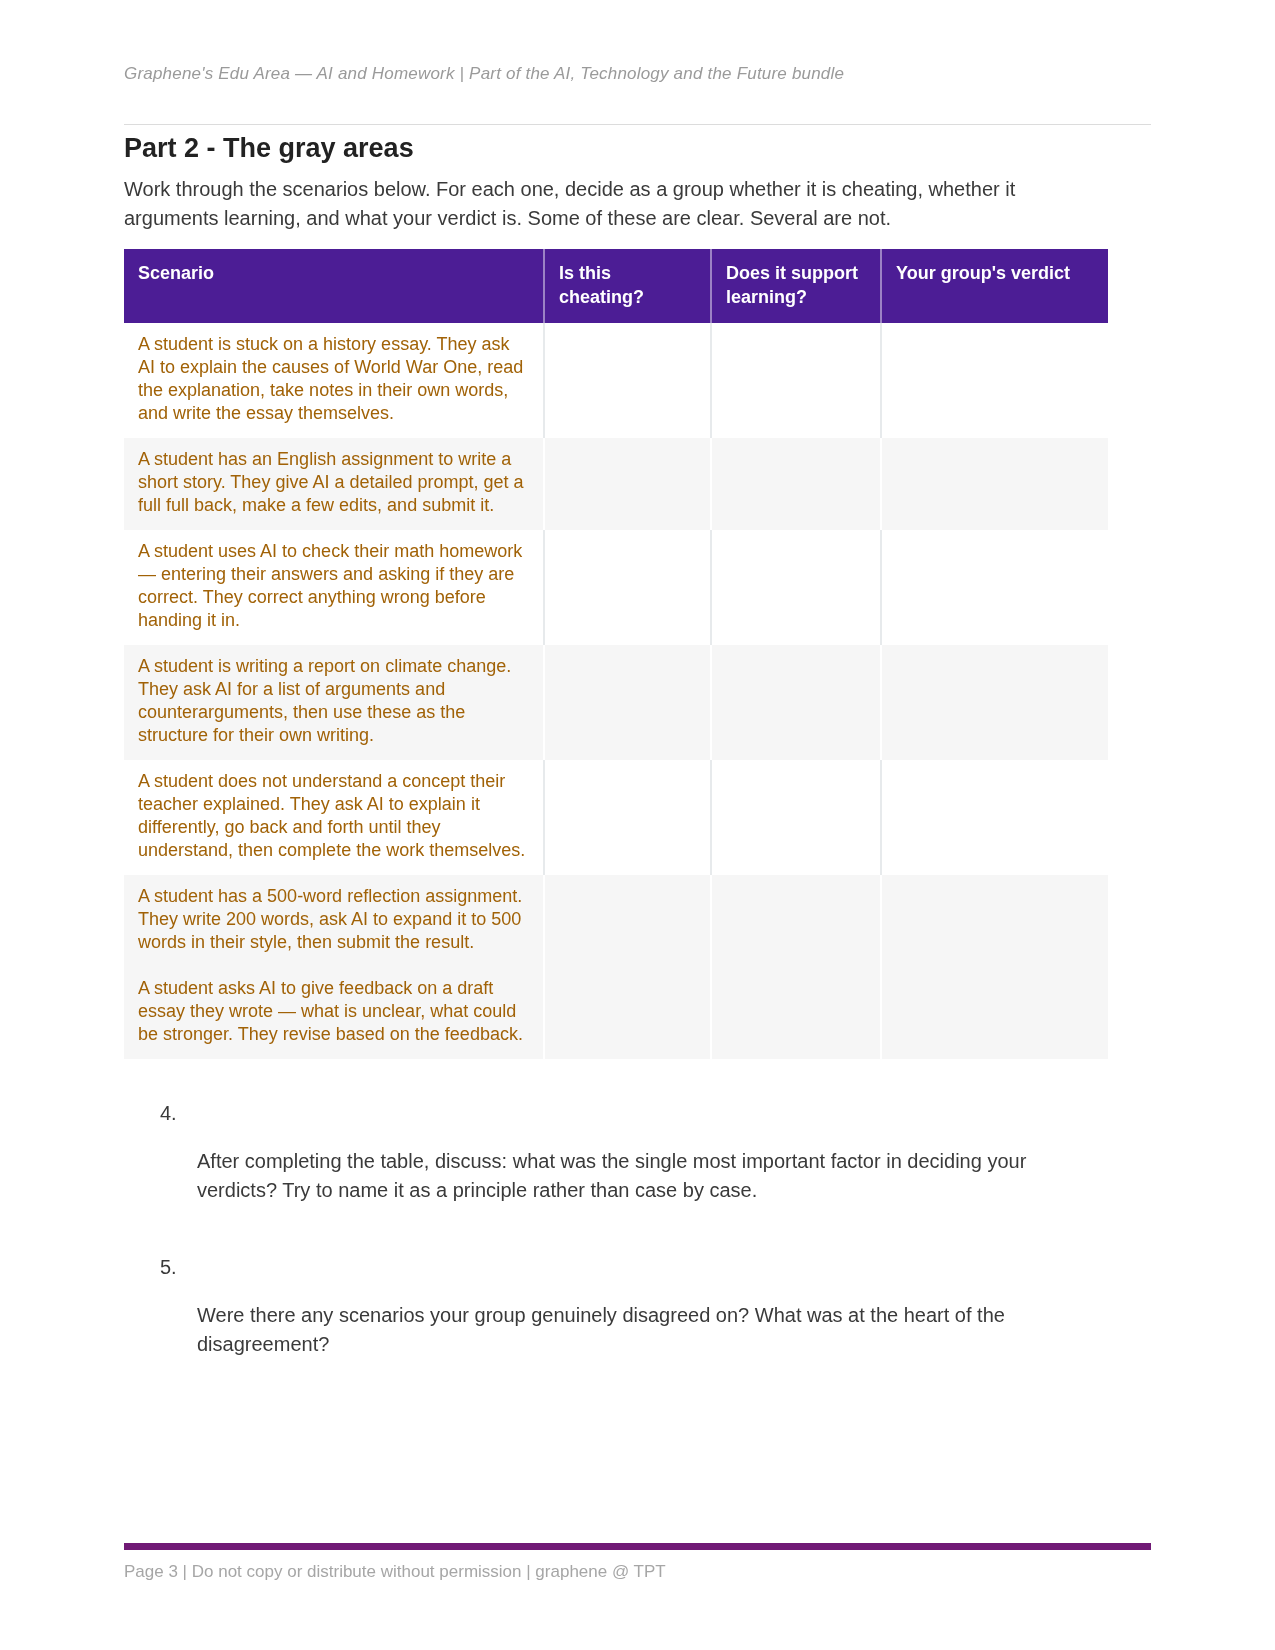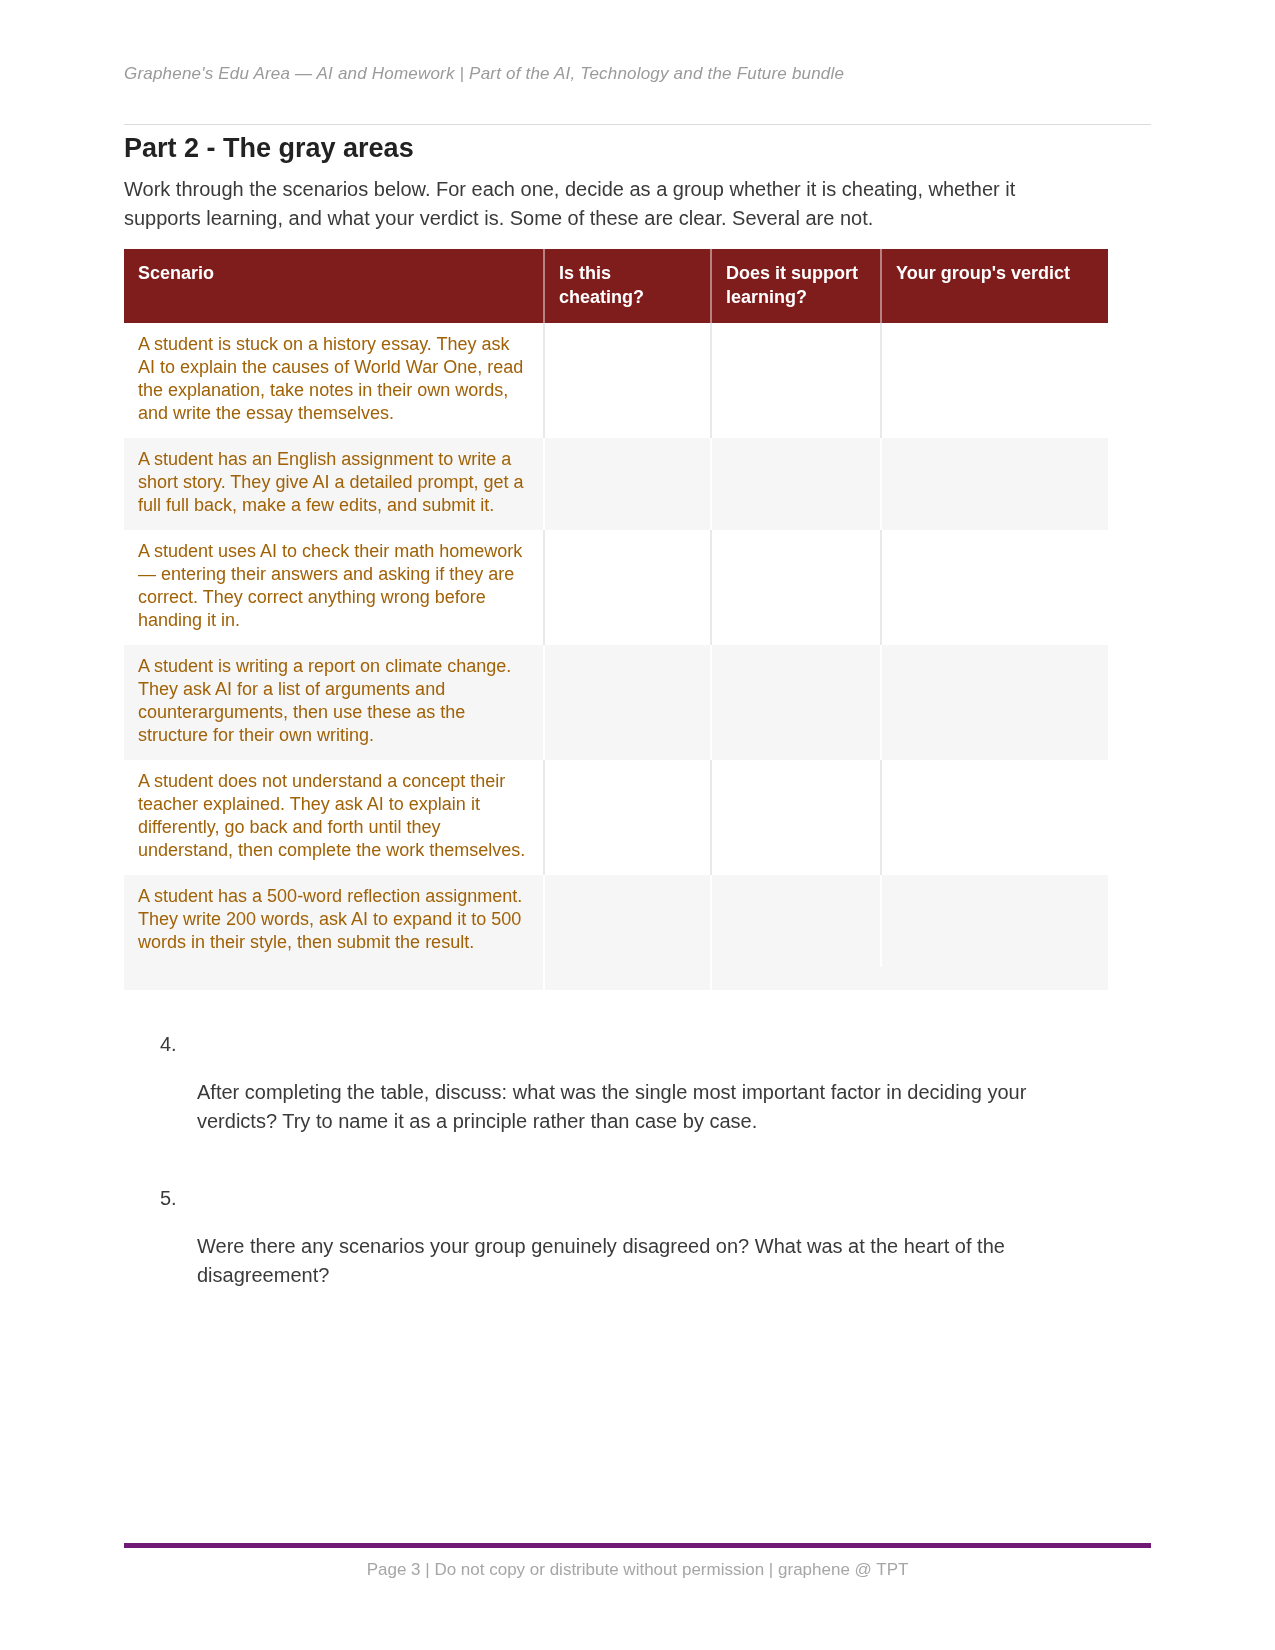--- a/index.html
+++ b/index.html
@@ -46,21 +46,21 @@
   
   .scenario-table{
     margin-top:16px;
     width:984px;
   }
   .t-row{
     display:grid;
     grid-template-columns:419px 167px 170px 228px;
   }
   .t-head{
-    background:#7f1d1d;
+    background:#4c1d95;
     color:#ffffff;
   }
   .t-head .cell{
     font-weight:bold;
     font-size:18px;
     line-height:24px;
     padding:12px 14px 14px 14px;
   }
   .t-head .cell + .cell{
     border-left:2px solid rgba(255,255,255,0.45);
@@ -97,42 +97,42 @@
   .q-text{
     max-width:885px;
     margin-top:48px;
   }
   
   .footer{
     position:absolute;
     left:124px;
     top:1543px;
     width:1027px;
-    border-top:5px solid #701a75;
-    text-align:center;
+    border-top:7px solid #701a75;
+    text-align:left;
   }
   .footer-text{
     margin-top:12px;
     font-size:17px;
     color:#a6a6a6;
   }
 </style>
 </head>
 <body>
 
 <div class="page">
   <div class="content">
 
     <div class="doc-header">Graphene's Edu Area  —  AI and Homework  |  Part of the AI, Technology and the Future bundle</div>
 
     <div class="section-divider"></div>
 
     <h1 class="page-title">Part 2 - The gray areas</h1>
 
-    <div class="intro">Work through the scenarios below. For each one, decide as a group whether it is cheating, whether it supports learning, and what your verdict is. Some of these are clear. Several are not.</div>
+    <div class="intro">Work through the scenarios below. For each one, decide as a group whether it is cheating, whether it arguments learning, and what your verdict is. Some of these are clear. Several are not.</div>
 
     <div class="scenario-table">
       <div class="t-row t-head">
         <div class="cell">Scenario</div>
         <div class="cell">Is this cheating?</div>
         <div class="cell">Does it support learning?</div>
         <div class="cell">Your group's verdict</div>
       </div>
       <div class="t-body">
 
@@ -173,20 +173,21 @@
 
         <div class="t-row alt">
           <div class="cell">A student has a 500-word reflection assignment. They write 200 words, ask AI to expand it to 500 words in their style, then submit the result.</div>
           <div class="cell"></div>
           <div class="cell"></div>
           <div class="cell"></div>
         </div>
 
 
         <div class="t-row alt">
+          <div class="cell">A student asks AI to give feedback on a draft essay they wrote — what is unclear, what could be stronger. They revise based on the feedback.</div>
           <div class="cell"></div>
           <div class="cell"></div>
           <div class="cell"></div>
         </div>
 
       </div>
     </div>
 
     <div class="question q4">
       <div class="q-num">4.</div>

